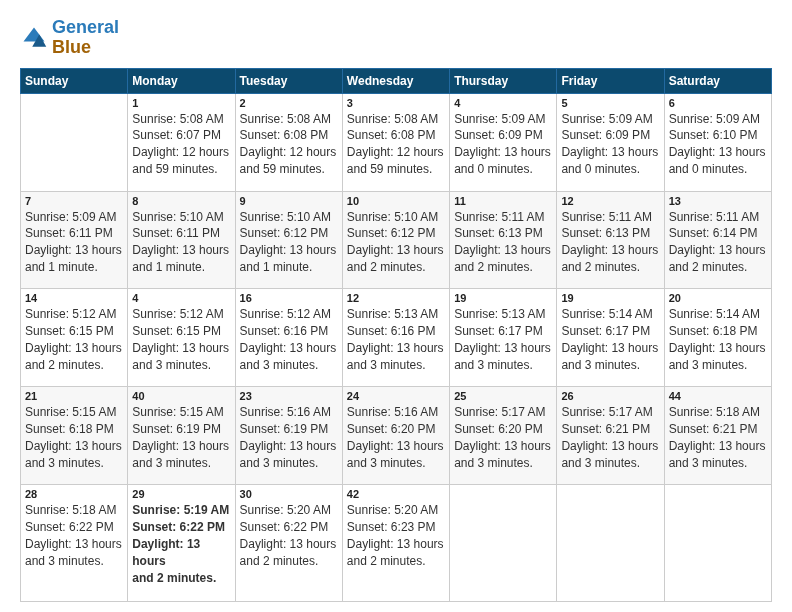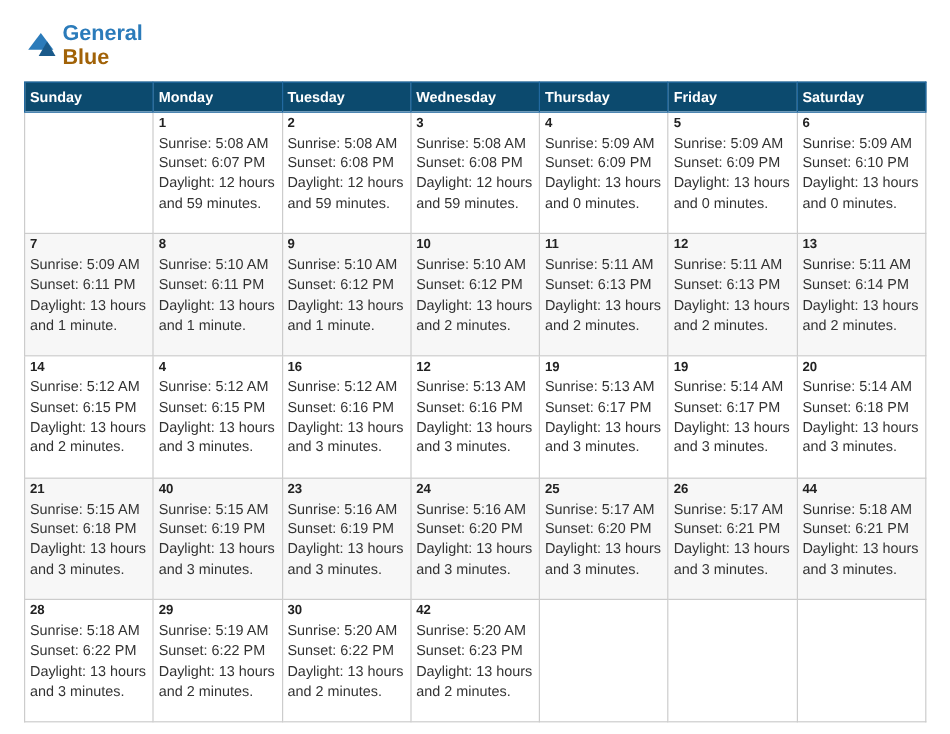--- a/index.html
+++ b/index.html
@@ -335,21 +335,21 @@
         <tr>
           <td>
             <span class="day-num">28</span>
             <div class="cell-content" style="white-space: pre-line;">Sunrise: 5:18 AM
 Sunset: 6:22 PM
 Daylight: 13 hours
 and 3 minutes.</div>
           </td>
           <td>
             <span class="day-num">29</span>
-            <div class="cell-content" style="white-space: pre-line;">Sunrise: 5:19 AM
+            <div class="cell-content" style="white-space: pre-line; font-weight: bold;">Sunrise: 5:19 AM
 Sunset: 6:22 PM
 Daylight: 13 hours
 and 2 minutes.</div>
           </td>
           <td>
             <span class="day-num">30</span>
             <div class="cell-content" style="white-space: pre-line;">Sunrise: 5:20 AM
 Sunset: 6:22 PM
 Daylight: 13 hours
 and 2 minutes.</div>

